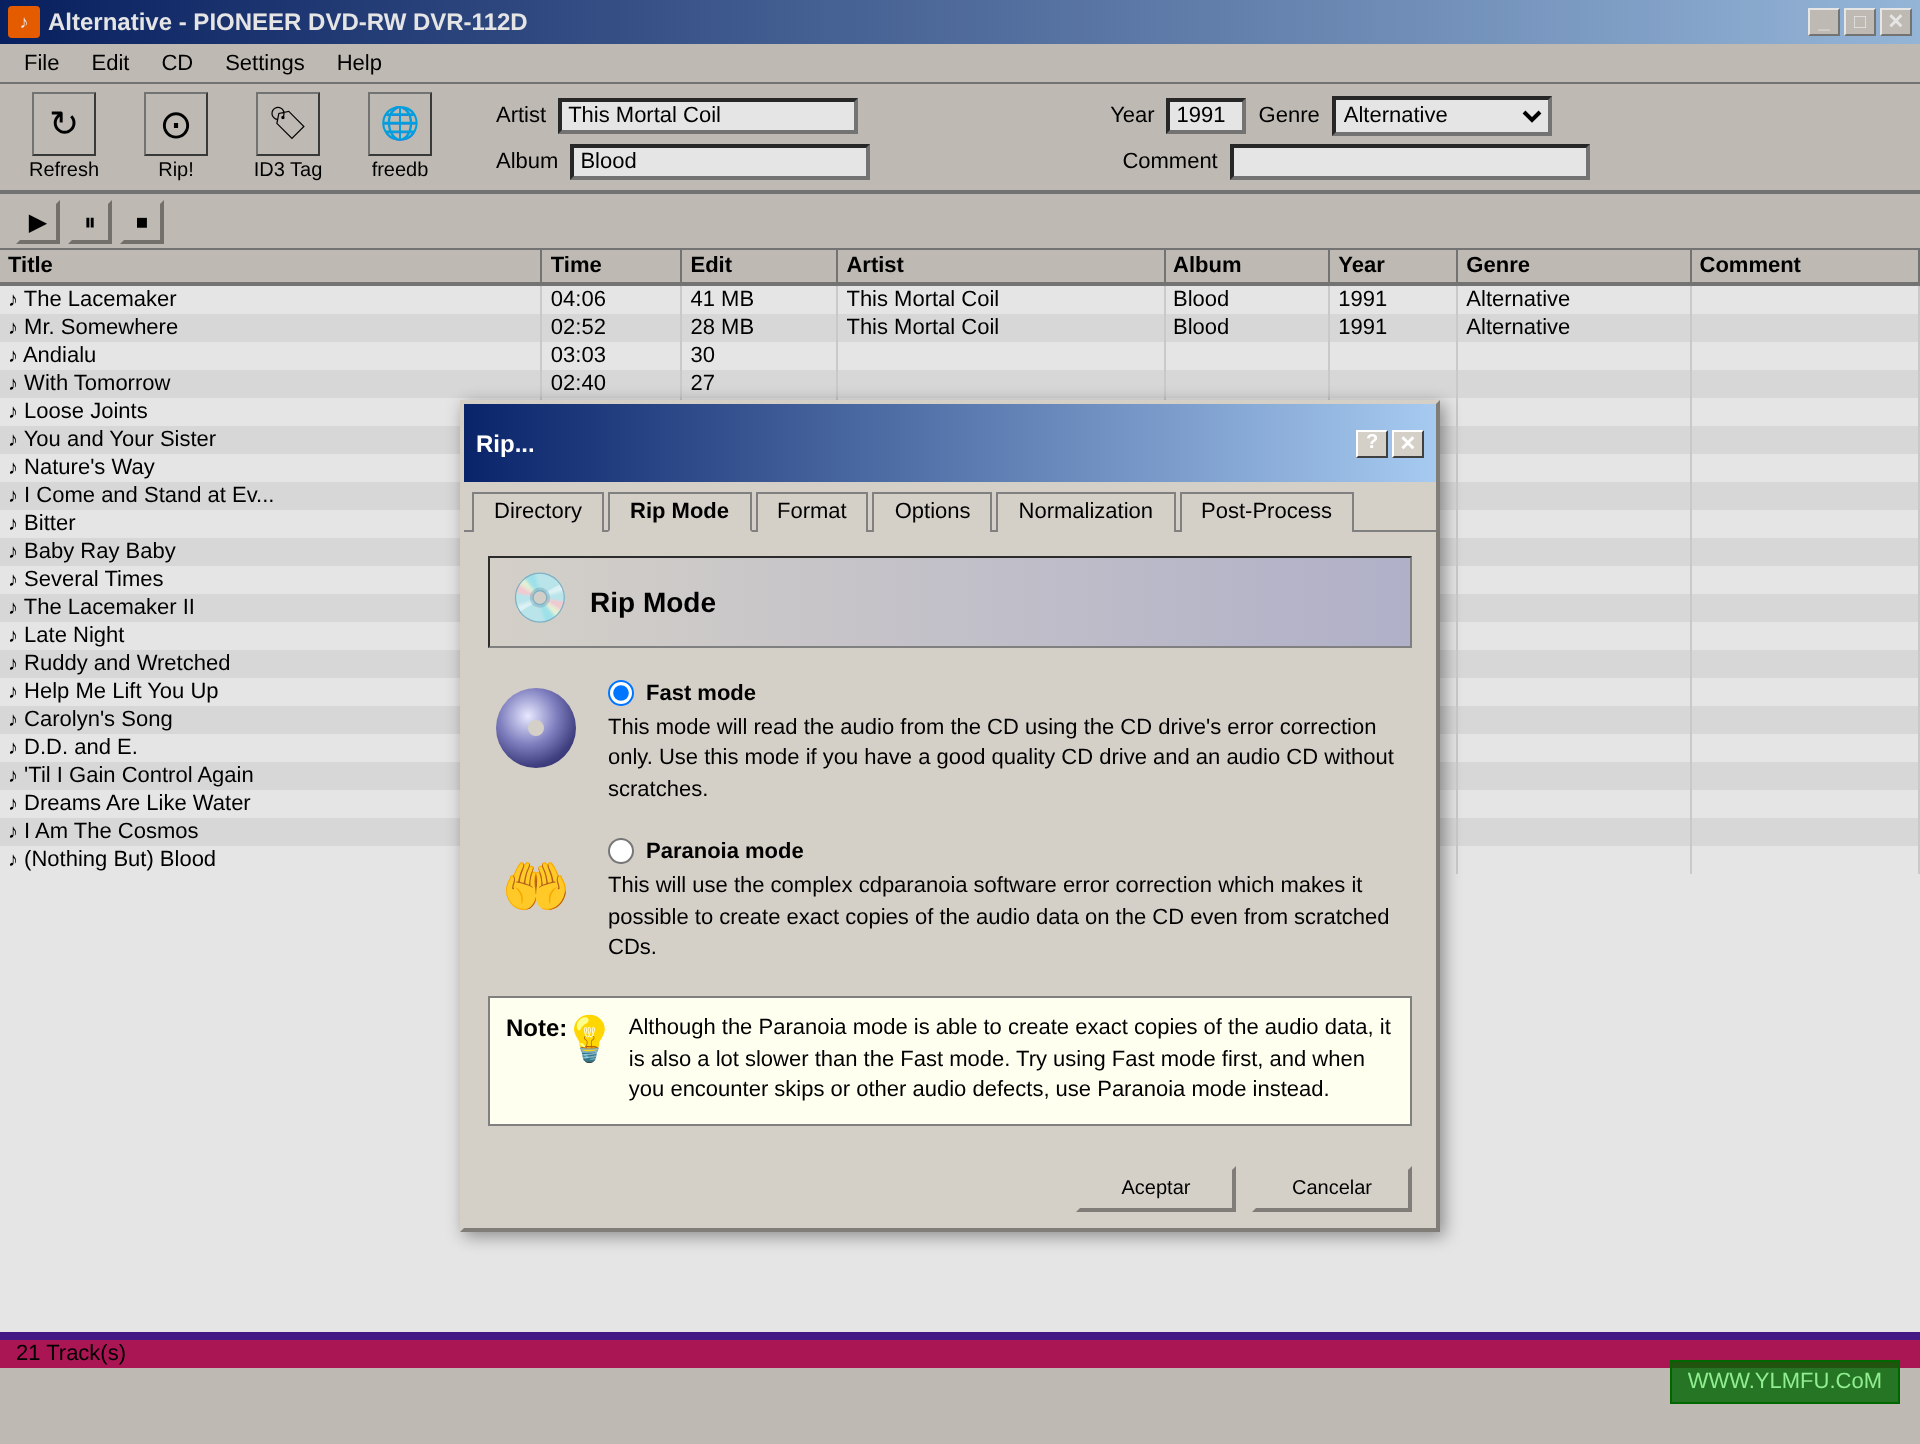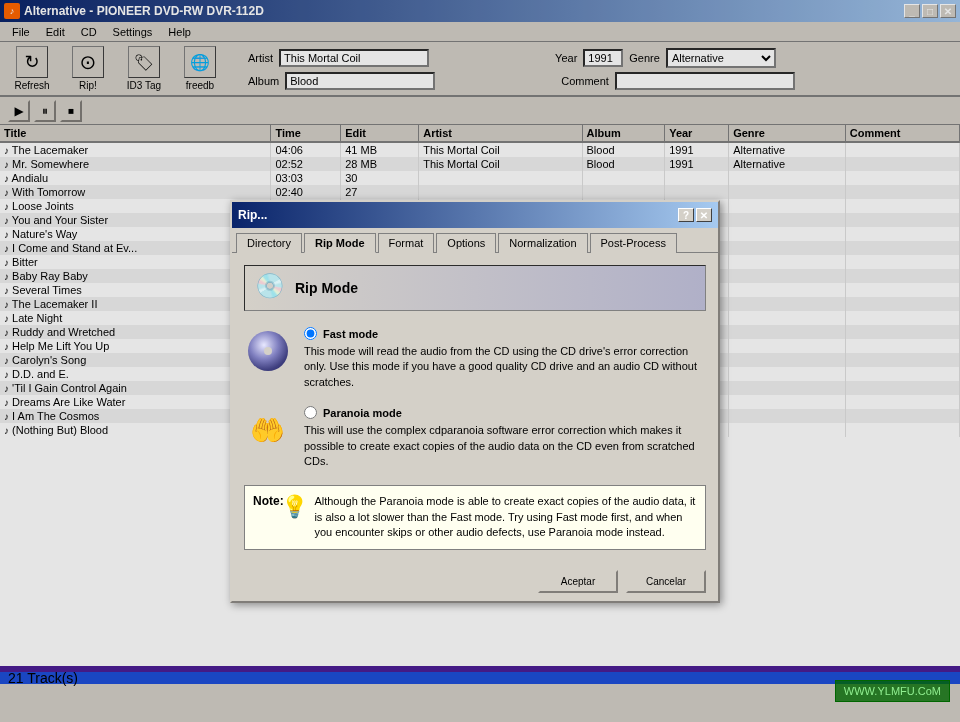--- a/index.html
+++ b/index.html
@@ -170,27 +170,27 @@
     .track-table td {
       padding: 1px 4px;
       border-right: 1px solid #e0e0e0;
       white-space: nowrap;
       overflow: hidden;
     }
     .track-table tr:nth-child(even) { background: #f0f0f0; }
 
     
     .status-bar {
-      background: #1d4ed8;
+      background: #be185d;
       height: 18px;
       display: flex;
       align-items: center;
       padding: 0 8px;
-      border-top: 6px solid #4c1d95;
-      font-size: 14px;
+      border-top: 4px solid #4c1d95;
+      font-size: 11px;
     }
 
     
     .modal-overlay {
       position: absolute;
       top: 0; left: 0; right: 0; bottom: 0;
       background: rgba(0,0,0,0.1);
       display: flex;
       align-items: flex-start;
       justify-content: flex-start;
@@ -201,21 +201,21 @@
     
     .dialog {
       width: 490px;
       background: #d4d0c8;
       border: 2px outset #d4d0c8;
       box-shadow: 2px 2px 8px rgba(0,0,0,0.4);
     }
     .dialog-title {
       background: linear-gradient(to right, #0a246a, #a6caf0);
       color: white;
-      height: 26px;
+      height: 39px;
       display: flex;
       align-items: center;
       justify-content: space-between;
       padding: 0 6px;
       font-weight: bold;
       font-size: 12px;
     }
     .dialog-title-btns {
       display: flex;
       gap: 2px;

